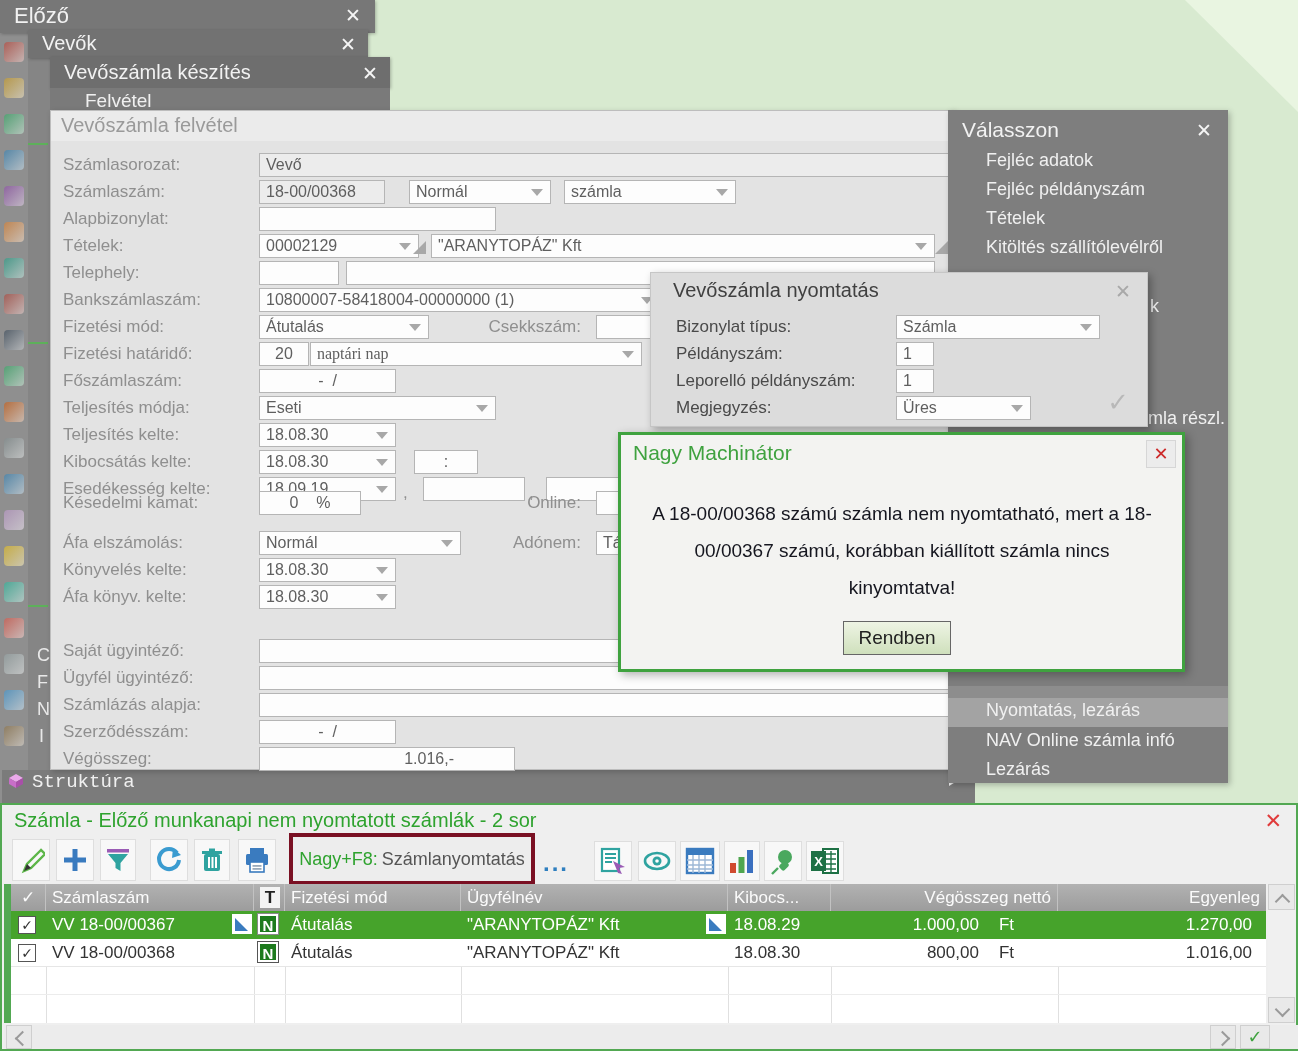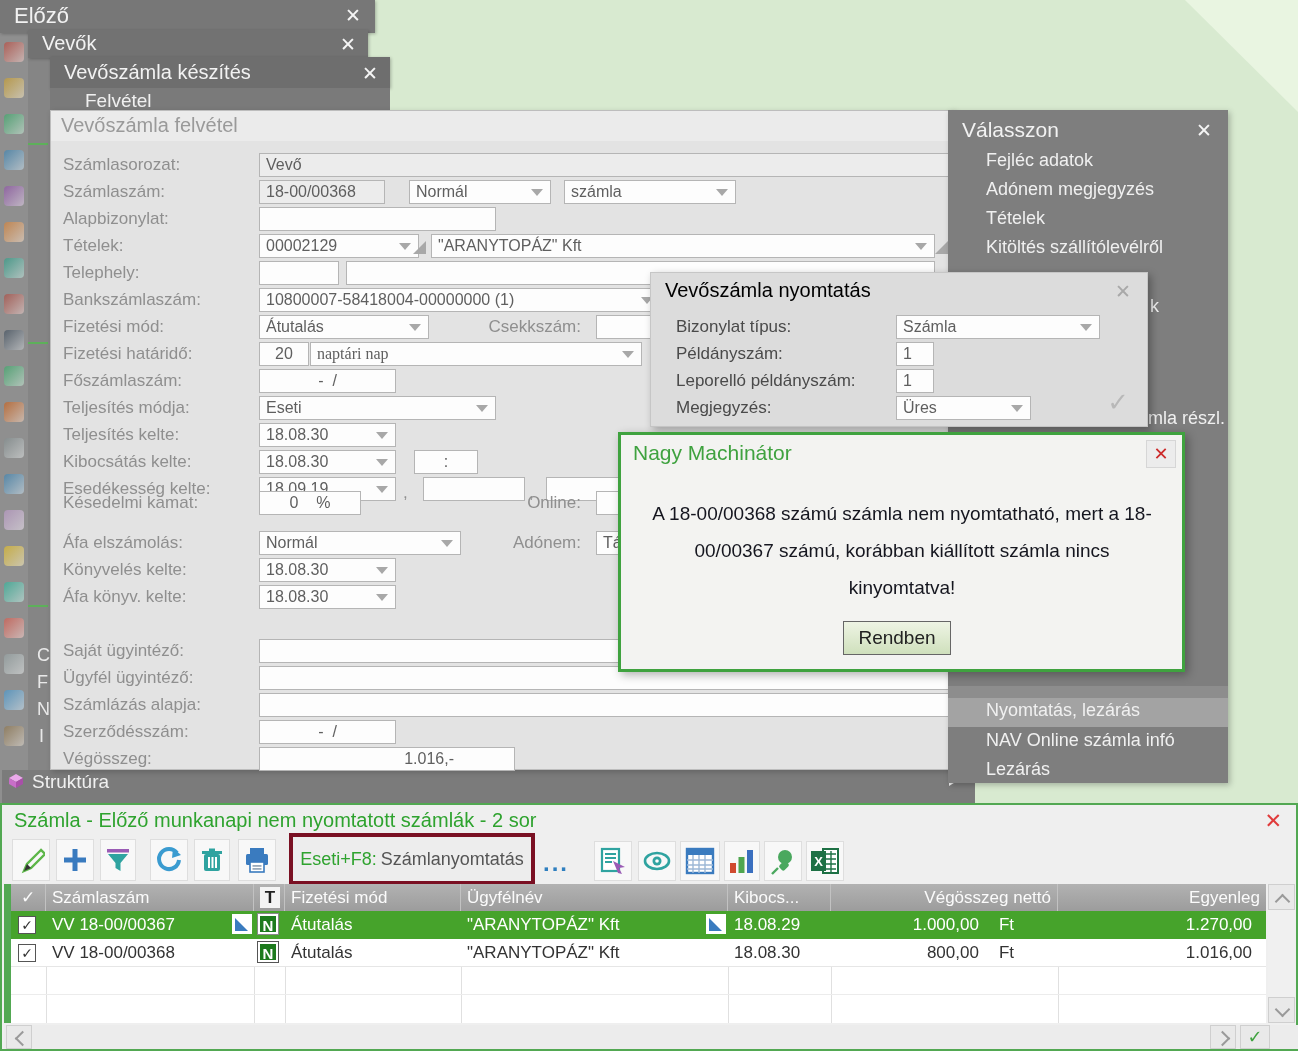--- a/index.html
+++ b/index.html
@@ -73,21 +73,21 @@
   <div class="abs" style="left:28px;top:58px;width:22px;height:745px;background:#858585;z-index:2;"></div>
   <div class="glines" style="top:143px;z-index:3;"></div>
   <div class="glines" style="top:342px;z-index:3;"></div>
   <div class="glines" style="top:605px;z-index:3;"></div>
 
   <div class="frag" style="left:37px;top:645px;z-index:3;">C</div>
   <div class="frag" style="left:37px;top:672px;z-index:3;">F</div>
   <div class="frag" style="left:37px;top:699px;z-index:3;">N</div>
   <div class="frag" style="left:39px;top:726px;z-index:3;">I</div>
 
-  <div class="abs" style="left:2px;top:770px;width:973px;height:23px;background:#7b7b7b;z-index:3;">
+  <div class="abs" style="left:2px;top:770px;width:973px;height:23px;background:#7b7b7b;z-index:3;font-family:Liberation Mono, monospace;">
     <svg style="position:absolute;left:6px;top:3px;" width="16" height="16" viewBox="0 0 16 16">
       <polygon points="8,1 15,5 8,9 1,5" fill="#eaa9ea"></polygon>
       <polygon points="1,5 8,9 8,15 1,11" fill="#c86ec8"></polygon>
       <polygon points="15,5 8,9 8,15 15,11" fill="#a94fa9"></polygon>
     </svg>
     <span style="position:absolute;left:30px;top:1px;color:#f0f0f0;font-size:19px;">Struktúra</span>
     <span style="position:absolute;right:18px;top:6px;width:0;height:0;border-left:8px solid #ececec;border-top:5px solid transparent;border-bottom:5px solid transparent;"></span>
   </div>
   <div class="abs" style="left:2px;top:793px;width:973px;height:10px;background:#7b7b7b;z-index:3;"></div>
 
@@ -241,35 +241,35 @@
     <div class="frow" style="top:636px;">
       <span class="flab">Végösszeg:</span>
       <div class="fld rt" style="left:208px;width:188px;padding-right:60px;"><span>1.016,-</span></div>
     </div>
   </div>
 
   <div class="abs" style="left:948px;top:110px;width:280px;height:673px;background:#7e7e7e;z-index:4;box-shadow:2px 2px 6px rgba(0,0,0,.25);">
     <span style="position:absolute;left:14px;top:8px;font-size:21px;color:#f2f2f2;">Válasszon</span>
     <span class="xbtn" style="right:16px;top:9px;">✕</span>
     <div class="vitem" style="top:40px;">Fejléc adatok</div>
-    <div class="vitem" style="top:69px;">Adónem megjegyzés</div>
+    <div class="vitem" style="top:69px;">Fejléc példányszám</div>
     <div class="vitem" style="top:98px;">Tételek</div>
     <div class="vitem" style="top:127px;">Kitöltés szállítólevélről</div>
     <div class="vitem" style="top:186px;left:202px;">k</div>
     <div class="vitem" style="top:298px;left:82px;">Összevont számla részl.</div>
     <div class="abs" style="left:0;top:576px;width:100%;height:12px;background:#8d8d8d;"></div>
     <div class="abs" style="left:0;top:588px;width:100%;height:29px;background:#a3a3a3;">
       <span class="vitem" style="top:2px;">Nyomtatás, lezárás</span>
     </div>
     <div class="vitem" style="top:620px;">NAV Online számla infó</div>
     <div class="vitem" style="top:649px;">Lezárás</div>
   </div>
 
   <div class="abs" style="left:650px;top:272px;width:498px;height:155px;background:#dcdcdc;border:1px solid #c6c6c6;box-sizing:border-box;z-index:5;box-shadow:3px 3px 8px rgba(0,0,0,.3);">
-    <span style="position:absolute;left:14px;top:6px;font-size:20px;color:#000000;">Vevőszámla nyomtatás</span>
+    <span style="position:absolute;left:22px;top:6px;font-size:20px;color:#404040;">Vevőszámla nyomtatás</span>
     <span class="xbtn" style="right:16px;top:7px;color:#a8a8a8;">✕</span>
     <span class="dlab" style="top:44px;">Bizonylat típus:</span>
     <div class="fld" style="left:245px;top:42px;width:190px;"><span>Számla</span><span class="darr"></span></div>
     <span class="dlab" style="top:71px;">Példányszám:</span>
     <div class="fld" style="left:245px;top:69px;width:24px;"><span>1</span></div>
     <span class="dlab" style="top:98px;">Leporelló példányszám:</span>
     <div class="fld" style="left:245px;top:96px;width:24px;"><span>1</span></div>
     <span class="dlab" style="top:125px;">Megjegyzés:</span>
     <div class="fld" style="left:245px;top:123px;width:121px;"><span>Üres</span><span class="darr"></span></div>
     <span style="position:absolute;right:18px;bottom:8px;color:#b8b8b8;font-size:26px;font-weight:bold;">✓</span>
@@ -328,21 +328,21 @@
       <svg width="28" height="28" viewBox="0 0 28 28">
           <rect x="7" y="2" width="14" height="6" fill="#3a7bbf"></rect>
           <rect x="3" y="8" width="22" height="11" rx="1.5" fill="#3a7bbf"></rect>
           <rect x="7" y="16" width="14" height="10" fill="#fff" stroke="#3a7bbf" stroke-width="1.6"></rect>
           <rect x="9.5" y="19" width="9" height="1.8" fill="#9ab"></rect>
           <rect x="9.5" y="22" width="9" height="1.8" fill="#9ab"></rect>
         </svg>
     </div>
 
     <div style="position:absolute;left:287px;top:28px;width:246px;height:52px;background:#ededed;border:4px solid #7a1023;box-sizing:border-box;display:flex;align-items:center;justify-content:center;white-space:nowrap;">
-      <span style="color:#2fa32f;font-size:18px;">Eseti+F8:</span>
+      <span style="color:#2fa32f;font-size:18px;">Nagy+F8:</span>
       <span style="color:#555;font-size:18px;margin-left:4px;">Számlanyomtatás</span>
     </div>
     <span style="position:absolute;left:541px;top:44px;color:#2f7fbf;font-size:24px;font-weight:bold;letter-spacing:2px;">...</span>
 
     <div class="tico" style="left:592px;top:36px;width:38px;height:40px;">
       <svg width="28" height="28" viewBox="0 0 28 28">
           <rect x="3" y="2" width="17" height="22" fill="#fff" stroke="#2fa3a0" stroke-width="2.2"></rect>
           <rect x="6" y="6" width="11" height="2" fill="#2fa3a0"></rect>
           <rect x="6" y="10" width="11" height="2" fill="#2fa3a0"></rect>
           <rect x="6" y="14" width="7" height="2" fill="#2fa3a0"></rect>

